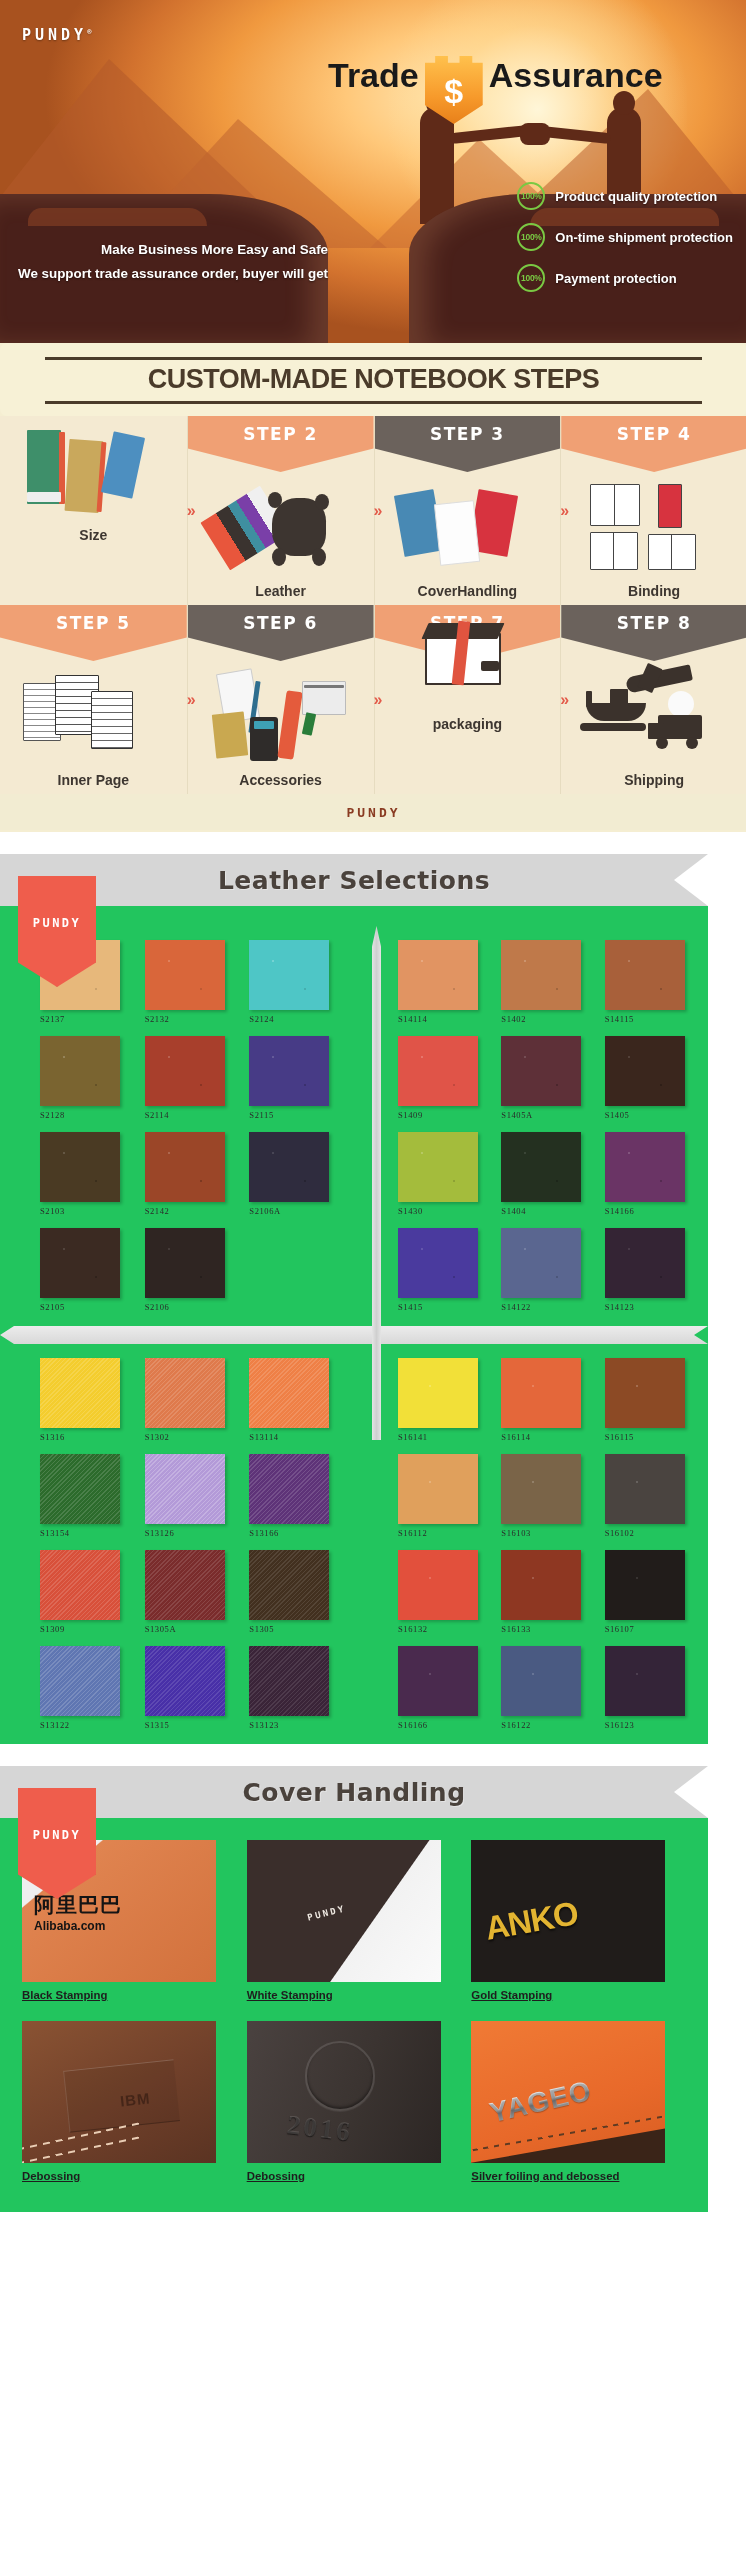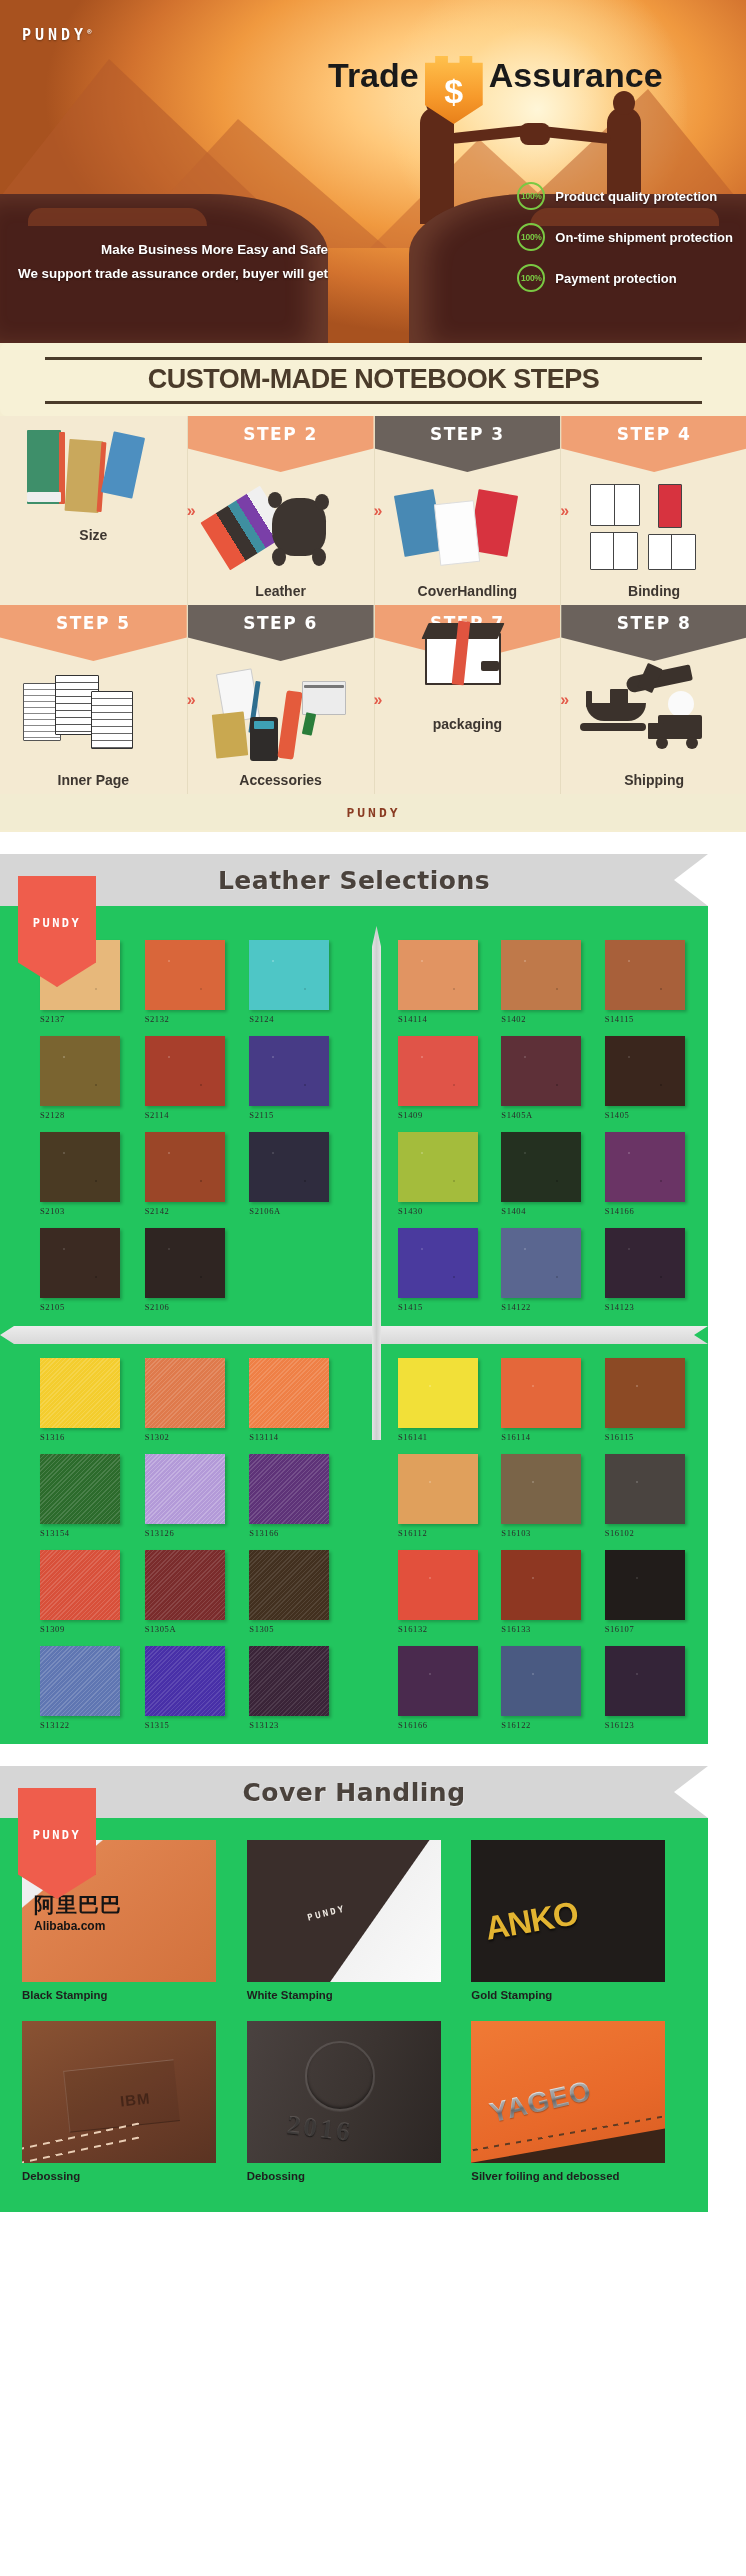--- a/index.html
+++ b/index.html
@@ -188,21 +188,21 @@
 
   
   .cover-grid {
     display: grid; grid-template-columns: repeat(3, 1fr);
     gap: 4px 10px; padding: 22px 22px 14px 22px;
   }
   .cover-cell { }
   .cover-photo {
     width: 194px; height: 142px; position: relative; overflow: hidden;
   }
-  .cover-caption { font-size: 11.4px; font-weight: 700; color: #1e1e1e; margin: 7px 0 16px 0; }
+  .cover-caption { font-size: 11.4px; font-weight: 700; color: #1e1e1e; margin: 7px 0 16px 0; text-decoration: underline; }
 
   .ph-black {
     background: linear-gradient(140deg, #efefef 0%, #efefef 22%, #e08450 22.5%, #d2713c 100%);
   }
   .ph-black .ali {
     position: absolute; left: 12px; top: 52%; transform: translateY(-50%);
     color: #141414; font-weight: 700; font-size: 17px; line-height: 1.05;
   }
   .ph-black .ali .cn { font-size: 21px; letter-spacing: 1px; }
   .ph-black .ali .dm { font-size: 12px; }

